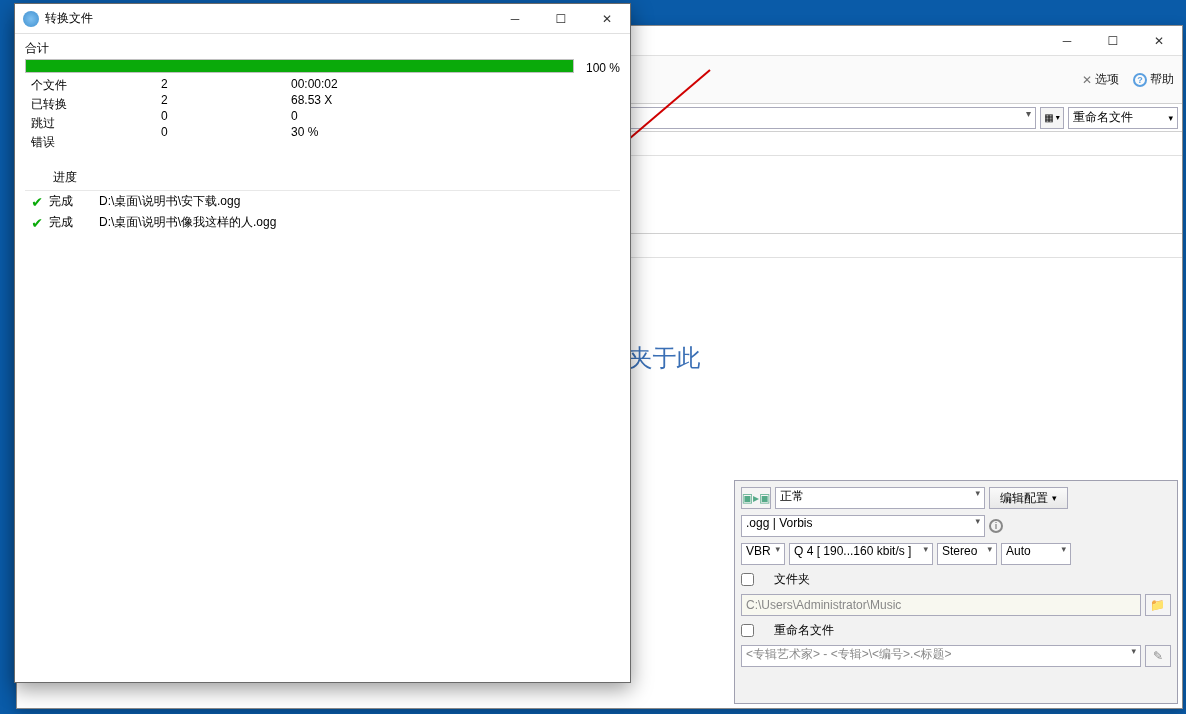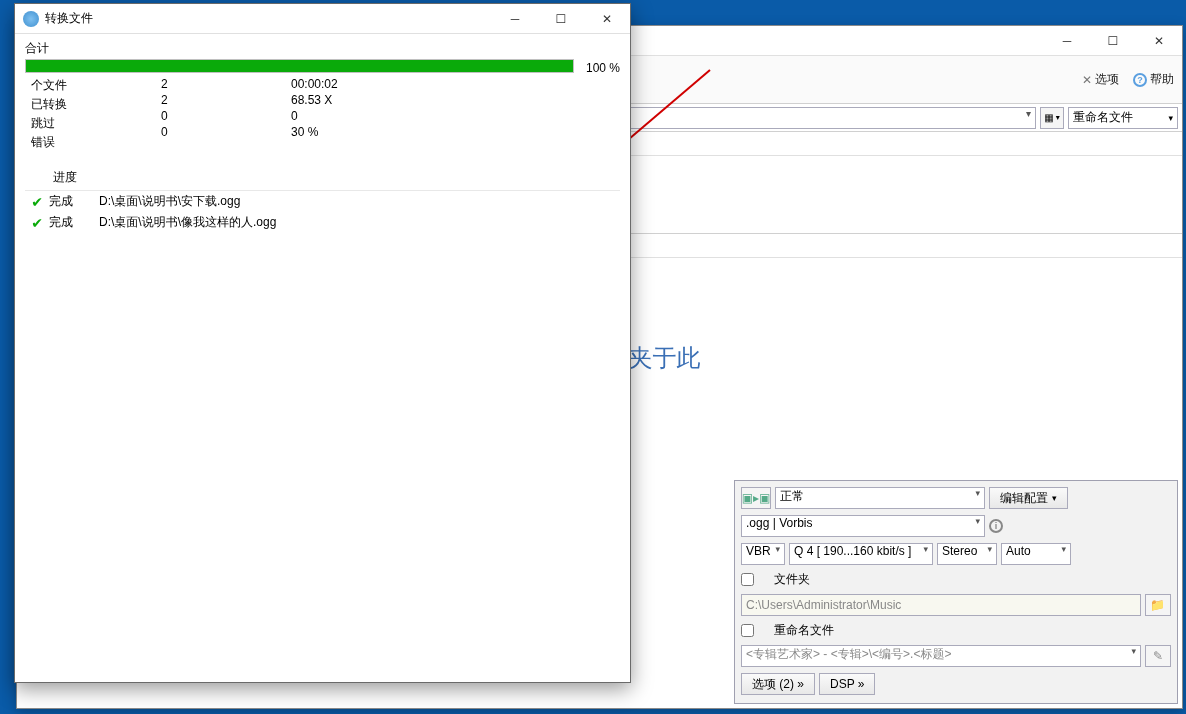--- a/index.html
+++ b/index.html
@@ -224,24 +224,20 @@
     </div>
     <div class="sp-row">
       <div class="sel" style="flex:1">
           <span style="color:#888">&lt;专辑艺术家&gt; - &lt;专辑&gt;\&lt;编号&gt;.&lt;标题&gt;</span>
           <span class="arr">▾</span>
         </div>
       <div class="folder-btn">
           <span style="color:#888">✎</span>
         </div>
     </div>
-    <div class="sp-row" style="margin-top:6px">
-      <div class="btn">选项 (2) »</div>
-      <div class="btn">DSP »</div>
-    </div>
   </div>
 </div>
 
 <svg class="arrow" style="left:560px;top:60px" width="180" height="140">
   <defs>
       <marker id="ah" markerWidth="10" markerHeight="10" refX="8" refY="3" orient="auto">
         <path d="M0,0 L0,6 L9,3 z" fill="#d00000"></path>
       </marker>
     </defs>
   <line x1="150" y1="10" x2="15" y2="125" stroke="#d00000" stroke-width="2" marker-end="url(#ah)"></line>

